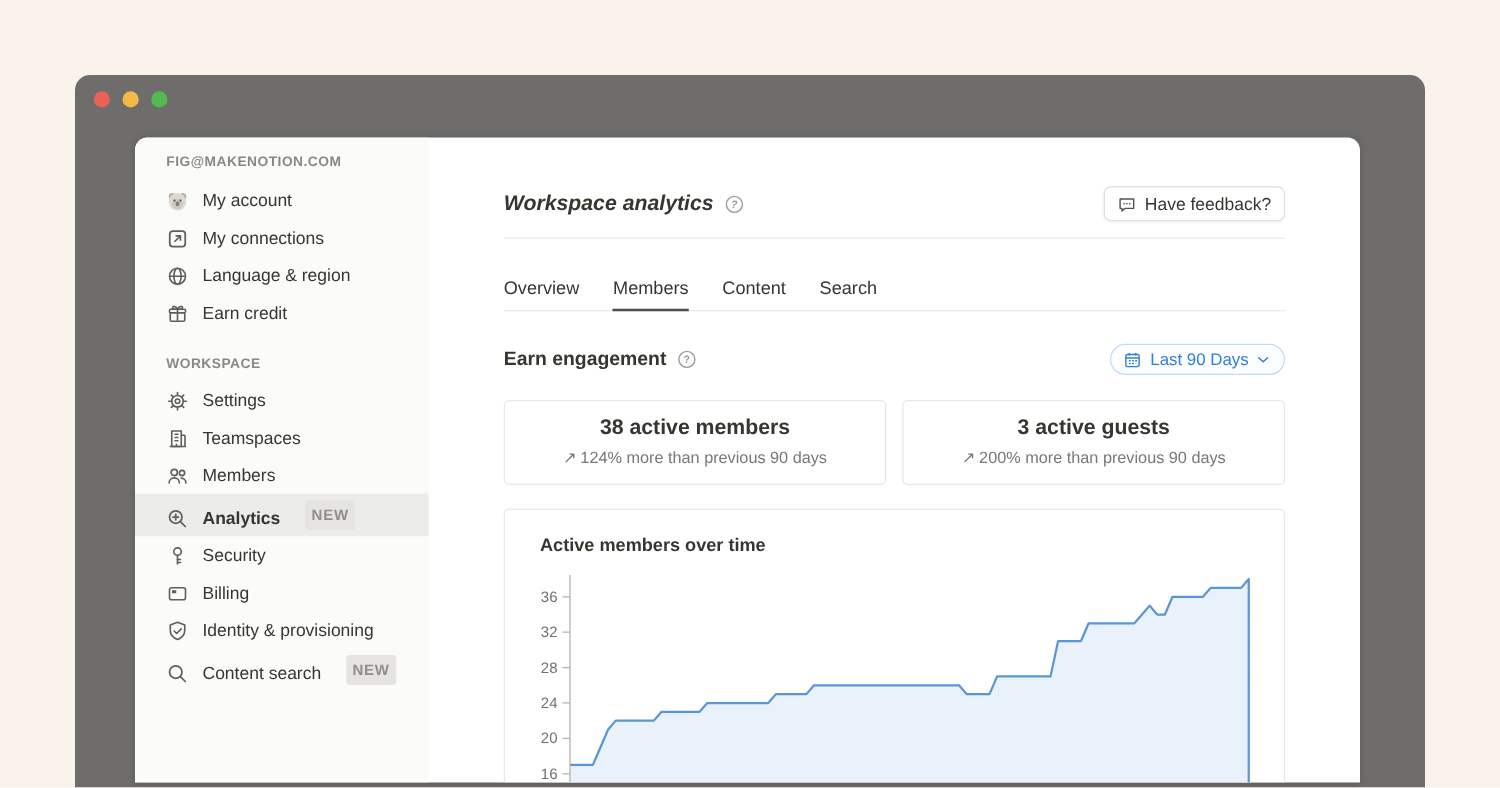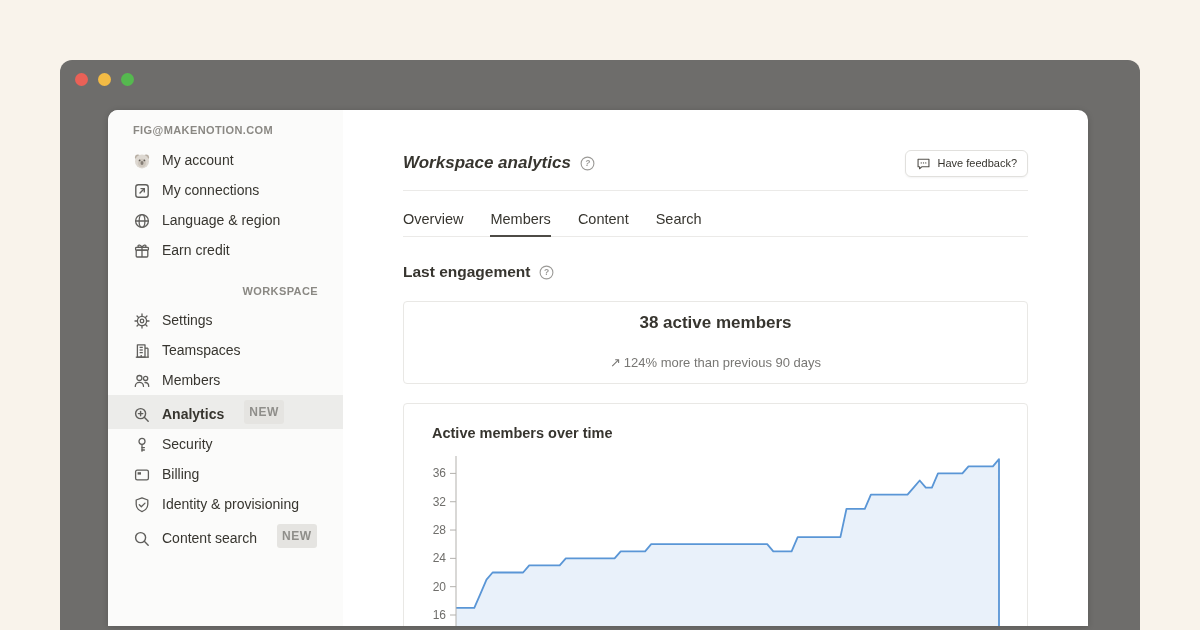--- a/index.html
+++ b/index.html
@@ -23,21 +23,21 @@
     box-shadow:0 1px 6px rgba(0,0,0,0.18);
   }
   
   .sidebar { width:235px; flex-shrink:0; background:#fbfbfa; padding-top:14px; overflow:hidden; }
   .side-email {
     font-size:11px; font-weight:700; letter-spacing:0.4px; color:#8a8883;
     padding:0 25px; margin-bottom:9px;
   }
   .side-section-label {
     font-size:11px; font-weight:700; letter-spacing:0.4px; color:#8a8883;
-    padding:0 25px; margin:20px 0 8px;text-align:right;
+    padding:0 25px; margin:20px 0 8px;
   }
   .side-item {
     display:flex; align-items:flex-end; gap:11px;
     padding:5px 25px; font-size:14px; color:#37352f; cursor:pointer; line-height:20px;
   }
   .side-item.active { background:#ececea; font-weight:700; }
   .side-item .icn { width:18px; height:18px; flex-shrink:0; color:#5f5e5b; }
   .side-item .icn svg { width:18px; height:18px; display:block; }
   .side-item .lbl { flex:0 1 auto; }
   .badge {
@@ -46,48 +46,48 @@
   }
   
   .main { flex:1; padding:40px 60px 0; overflow:hidden; }
   .header-row { display:flex; justify-content:space-between; align-items:center; height:26px; }
   .page-title { display:flex; align-items:center; gap:9px; font-size:17px; font-weight:700;font-style:italic; }
   .help-icon { width:15px; height:15px; color:#9b9a97; }
   .help-icon svg { display:block; }
   .feedback-btn {
     display:flex; align-items:center; gap:7px;
     border:1px solid #e1e0dd; border-radius:6px; background:#fff;
-    padding:5px 10px; font-size:11px; color:#37352f; cursor:pointer;
+    padding:5px 10px; font-size:14px; color:#37352f; cursor:pointer;
     box-shadow:0 1px 2px rgba(15,15,15,0.05);
     font-family:inherit;
   }
   .feedback-btn svg { width:15px; height:15px; color:#55534e; }
   .divider { height:1px; background:#ebeae8; margin-top:14px; }
-  .tabs { display:flex; gap:27px; margin-top:20px; border-bottom:1px solid #ebeae8; }
+  .tabs { display:flex; gap:27px; margin-top:32px; border-bottom:1px solid #ebeae8; }
   .tab { font-size:14.5px; color:#37352f; padding-bottom:9px; position:relative; cursor:pointer; }
   .tab.active { font-weight:500; }
   .tab.active::after {
     content:""; position:absolute; left:0; right:0; bottom:-1px; height:2px; background:#4d4b46;
   }
   .section-row { display:flex; justify-content:space-between; align-items:center; margin-top:26px; }
   .section-title { display:flex; align-items:center; gap:9px; font-size:15.5px; font-weight:700; }
   .range-btn {
     display:flex; align-items:center; gap:7px;
     color:#2f7fd9; font-size:13.5px; font-family:inherit;
     border:1px solid #c3daf4; background:#fcfdff; border-radius:15px;
     padding:4px 12px 4px 10px; cursor:pointer;
   }
   .range-btn svg { display:block; }
   .cards { display:flex; gap:13px; margin-top:20px; }
   .stat-card {
     flex:1; border:1px solid #e9e8e5; border-radius:4px;
     text-align:center; padding:11px 0 13px; background:#fff;
   }
   .stat-head { font-size:17px; font-weight:700; color:#37352f; }
-  .stat-sub { font-size:13px; color:#787774; margin-top:22px; }
+  .stat-sub { font-size:13px; color:#787774; margin-top:6px; }
   .stat-sub .arrow { margin-right:3px; }
   .chart-card {
     margin-top:19px; border:1px solid #e9e8e5; border-radius:4px;
     padding:21px 0 0 28px; height:420px; background:#fff;
   }
   .chart-title { font-size:14.5px; font-weight:700; color:#37352f; }
   #chart-svg { margin-top:11px; display:block; }
   .tick-label { font-size:12px; fill:#6f6e6b; font-family:"Liberation Sans",sans-serif; }
 </style>
 </head>
@@ -288,35 +288,58 @@
 
       <div class="tabs">
         <div class="tab">Overview</div>
         <div class="tab active">Members</div>
         <div class="tab">Content</div>
         <div class="tab">Search</div>
       </div>
 
       <div class="section-row">
         <div class="section-title">
-          <span>Last engagement</span>
+          <span>Earn engagement</span>
           <span class="help-icon">
             <svg viewBox="0 0 15 15" fill="none">
                 <circle cx="7.5" cy="7.5" r="6.4" stroke="currentColor" stroke-width="1.1"></circle>
                 <text x="7.5" y="10.4" text-anchor="middle" font-size="8.5" fill="currentColor" font-family="Liberation Sans, sans-serif">?</text>
               </svg>
           </span>
         </div>
+        <button class="range-btn">
+          <svg viewBox="0 0 15 15" width="14" height="14" fill="none" stroke="currentColor" stroke-width="1.2">
+              <rect x="1.8" y="2.8" width="11.4" height="10.4" rx="1.5"></rect>
+              <line x1="1.8" y1="5.8" x2="13.2" y2="5.8"></line>
+              <line x1="4.8" y1="1.4" x2="4.8" y2="3.6"></line>
+              <line x1="10.2" y1="1.4" x2="10.2" y2="3.6"></line>
+              <line x1="4.4" y1="8.2" x2="6" y2="8.2"></line>
+              <line x1="7.1" y1="8.2" x2="8.7" y2="8.2"></line>
+              <line x1="9.8" y1="8.2" x2="11.4" y2="8.2"></line>
+              <line x1="4.4" y1="10.6" x2="6" y2="10.6"></line>
+              <line x1="7.1" y1="10.6" x2="8.7" y2="10.6"></line>
+            </svg>
+          <span>Last 90 Days</span>
+          <svg viewBox="0 0 10 6" width="9" height="6" fill="none" stroke="currentColor" stroke-width="1.3" stroke-linecap="round">
+              <path d="M1 1l4 3.6L9 1"></path>
+            </svg>
+        </button>
       </div>
 
       <div class="cards">
         <div class="stat-card">
           <div class="stat-head">38 active members</div>
           <div class="stat-sub">
             <span class="arrow">↗</span><span>124% more than previous 90 days</span>
+          </div>
+        </div>
+        <div class="stat-card">
+          <div class="stat-head">3 active guests</div>
+          <div class="stat-sub">
+            <span class="arrow">↗</span><span>200% more than previous 90 days</span>
           </div>
         </div>
       </div>
 
       <div class="chart-card">
         <div class="chart-title">Active members over time</div>
         <svg id="chart-svg" width="595" height="182" viewBox="0 0 595 182">
             <polygon points="24.0,155.9 30.1,155.9 36.2,155.9 42.3,155.9 48.4,141.8 54.5,127.6 60.6,120.5 66.7,120.5 72.8,120.5 78.9,120.5 85.0,120.5 91.1,120.5 97.2,113.4 103.3,113.4 109.4,113.4 115.5,113.4 121.6,113.4 127.7,113.4 133.8,106.4 139.9,106.4 146.0,106.4 152.1,106.4 158.2,106.4 164.3,106.4 170.4,106.4 176.5,106.4 182.6,106.4 188.7,99.3 194.8,99.3 200.9,99.3 207.0,99.3 213.1,99.3 219.2,92.2 225.3,92.2 231.4,92.2 237.5,92.2 243.6,92.2 249.7,92.2 255.8,92.2 261.9,92.2 268.0,92.2 274.1,92.2 280.2,92.2 286.3,92.2 292.4,92.2 298.6,92.2 304.7,92.2 310.8,92.2 316.9,92.2 323.0,92.2 329.1,92.2 335.2,92.2 341.3,99.3 347.4,99.3 353.5,99.3 359.6,99.3 365.7,85.1 371.8,85.1 377.9,85.1 384.0,85.1 390.1,85.1 396.2,85.1 402.3,85.1 408.4,85.1 414.5,56.8 420.6,56.8 426.7,56.8 432.8,56.8 438.9,42.6 445.0,42.6 451.1,42.6 457.2,42.6 463.3,42.6 469.4,42.6 475.5,42.6 481.6,35.6 487.7,28.5 493.8,35.6 499.9,35.6 506.0,21.4 512.1,21.4 518.2,21.4 524.3,21.4 530.4,21.4 536.5,14.3 542.6,14.3 548.7,14.3 554.8,14.3 560.9,14.3 567.0,7.2 567,182 24,182" fill="#e9f1fa"></polygon>
             <polyline points="24.0,155.9 30.1,155.9 36.2,155.9 42.3,155.9 48.4,141.8 54.5,127.6 60.6,120.5 66.7,120.5 72.8,120.5 78.9,120.5 85.0,120.5 91.1,120.5 97.2,113.4 103.3,113.4 109.4,113.4 115.5,113.4 121.6,113.4 127.7,113.4 133.8,106.4 139.9,106.4 146.0,106.4 152.1,106.4 158.2,106.4 164.3,106.4 170.4,106.4 176.5,106.4 182.6,106.4 188.7,99.3 194.8,99.3 200.9,99.3 207.0,99.3 213.1,99.3 219.2,92.2 225.3,92.2 231.4,92.2 237.5,92.2 243.6,92.2 249.7,92.2 255.8,92.2 261.9,92.2 268.0,92.2 274.1,92.2 280.2,92.2 286.3,92.2 292.4,92.2 298.6,92.2 304.7,92.2 310.8,92.2 316.9,92.2 323.0,92.2 329.1,92.2 335.2,92.2 341.3,99.3 347.4,99.3 353.5,99.3 359.6,99.3 365.7,85.1 371.8,85.1 377.9,85.1 384.0,85.1 390.1,85.1 396.2,85.1 402.3,85.1 408.4,85.1 414.5,56.8 420.6,56.8 426.7,56.8 432.8,56.8 438.9,42.6 445.0,42.6 451.1,42.6 457.2,42.6 463.3,42.6 469.4,42.6 475.5,42.6 481.6,35.6 487.7,28.5 493.8,35.6 499.9,35.6 506.0,21.4 512.1,21.4 518.2,21.4 524.3,21.4 530.4,21.4 536.5,14.3 542.6,14.3 548.7,14.3 554.8,14.3 560.9,14.3 567.0,7.2 567,182" fill="none" stroke="#5a96d6" stroke-width="1.8" stroke-linejoin="round"></polyline>
             <line x1="24" x2="24" y1="4" y2="182" stroke="#b3b1ad" stroke-width="1"></line>

